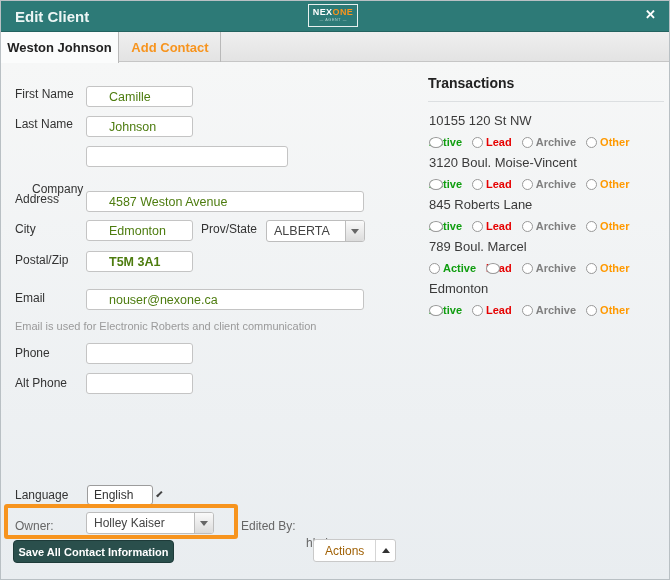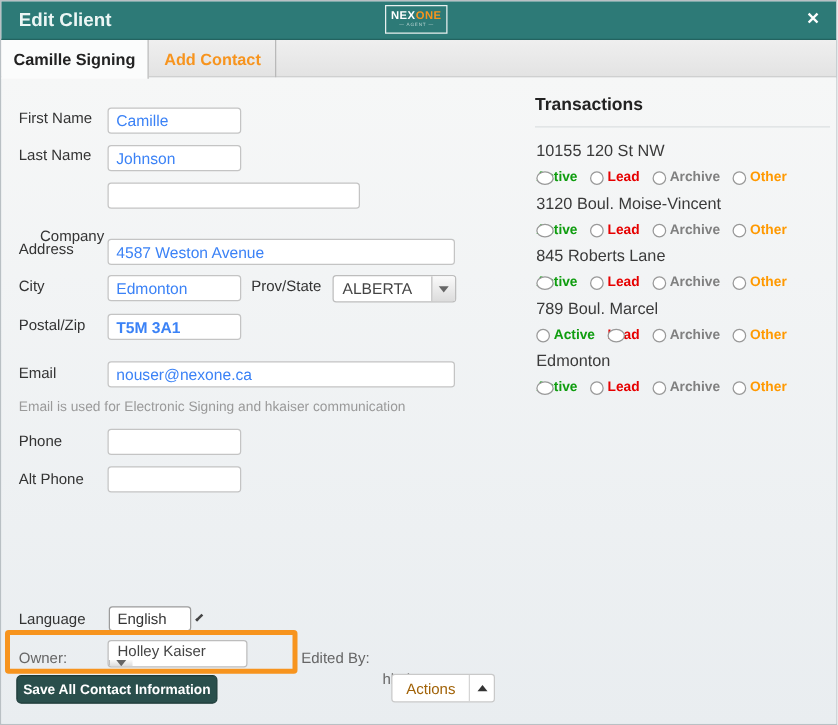--- a/index.html
+++ b/index.html
@@ -18,21 +18,21 @@
 
   
   .tabbar { position:absolute; left:0; top:31px; width:100%; height:30px; background:linear-gradient(#efefef,#e3e3e3); border-bottom:1px solid #c6c6c6; }
   .tab { position:absolute; top:0; height:30px; display:flex; align-items:center; justify-content:center; font-size:13px; font-weight:bold; cursor:pointer; }
   .tab-active { left:0; width:118px; background:#fbfcfc; border-right:1px solid #b9b9b9; height:31px; color:#222; z-index:2; }
   .tab-add { left:119px; width:101px; color:#f7941e; border-right:1px solid #b9b9b9; }
 
   
   .content { position:absolute; left:0; top:61px; width:670px; height:519px; background:linear-gradient(#f6f7f7,#e9edf0); }
   .lbl { position:absolute; font-size:12px; color:#333; }
-  .inp { position:absolute; height:21px; border:1px solid #c4c4c4; border-radius:3px; background:#fff; font-family:"Liberation Sans",sans-serif; font-size:12.5px; color:#3b82f6; padding:1px 6px; outline:none; }
+  .inp { position:absolute; height:21px; border:1px solid #c4c4c4; border-radius:3px; background:#fff; font-family:"Liberation Sans",sans-serif; font-size:12.5px; color:#4d7c0f; padding:1px 22px; outline:none; }
   .help { position:absolute; font-size:11px; color:#9a9a9a; }
 
   
   .combo { position:absolute; height:22px; border:1px solid #bdbdbd; border-radius:3px; background:#fff; display:flex; align-items:stretch; cursor:pointer; overflow:hidden; }
   .combo-text { flex:1; font-size:12.5px; color:#444; display:flex; align-items:center; padding:0 7px; white-space:nowrap; }
   .combo-btn { width:19px; background:linear-gradient(#fafafa,#dcdcdc); border-left:1px solid #bdbdbd; display:flex; align-items:center; justify-content:center; }
   .tri-down { width:0; height:0; border-left:4px solid transparent; border-right:4px solid transparent; border-top:5px solid #666; }
 
   
   .sel { position:absolute; height:20px; border:1px solid #9c9c9c; border-radius:3px; background:#fff; display:flex; align-items:center; padding:0 6px; gap:24px; cursor:pointer; }
@@ -68,21 +68,21 @@
   <div class="hdr">
     <div class="hdr-title">Edit Client</div>
     <div class="logo">
       <div class="logo-main"><span>NEX</span><span class="one">ONE</span></div>
       <div class="logo-sub">— <span>AGENT</span> —</div>
     </div>
     <div class="close-x">✕</div>
   </div>
 
   <div class="tabbar">
-    <div class="tab tab-active">Camille Signing</div>
+    <div class="tab tab-active">Weston Johnson</div>
     <div class="tab tab-add">Add Contact</div>
   </div>
 
   <div class="content">
 
     <div class="lbl" style="left:14px; top:25px;">First Name</div>
     <input class="inp" style="left: 85px; top: 24px; width: 107px;" value="Camille">
 
     <div class="lbl" style="left:14px; top:55px;">Last Name</div>
     <input class="inp" style="left: 85px; top: 54px; width: 107px;" value="Johnson">
@@ -102,38 +102,38 @@
       <div class="combo-btn">
           <span class="tri-down"></span>
         </div>
     </div>
 
     <div class="lbl" style="left:14px; top:191px;">Postal/Zip</div>
     <input class="inp" style="left: 85px; top: 189px; width: 107px; font-weight: bold;" value="T5M 3A1">
 
     <div class="lbl" style="left:14px; top:229px;">Email</div>
     <input class="inp" style="left: 85px; top: 227px; width: 278px;" value="nouser@nexone.ca">
-    <div class="help" style="left:14px; top:258px;">Email is used for Electronic Signing and hkaiser communication</div>
+    <div class="help" style="left:14px; top:258px;">Email is used for Electronic Roberts and client communication</div>
 
     <div class="lbl" style="left:14px; top:284px;">Phone</div>
     <input class="inp" style="left: 85px; top: 281px; width: 107px;" value="">
 
     <div class="lbl" style="left:14px; top:314px;">Alt Phone</div>
     <input class="inp" style="left: 85px; top: 311px; width: 107px;" value="">
 
     <div class="lbl" style="left:14px; top:426px;">Language</div>
     <div class="sel" style="left:86px; top:423px; width:66px;">
       <span class="sel-text">English</span>
       <span class="chev"></span>
     </div>
 
     <div class="hl-box"></div>
 
     <div class="lbl" style="left:14px; top:457px; color:#666;">Owner:</div>
-    <div class="combo" style="left:85px; top:450px; width:112px;flex-direction:column;">
+    <div class="combo" style="left:85px; top:450px; width:128px;">
       <div class="combo-text" style="font-size:12px;">Holley Kaiser</div>
       <div class="combo-btn">
           <span class="tri-down"></span>
         </div>
     </div>
 
     <div class="lbl" style="left:240px; top:457px; color:#666;">Edited By:</div>
     <div class="lbl" style="left:305px; top:474px; color:#666;">hkaiser</div>
 
     <div class="save-btn">Save All Contact Information</div>

